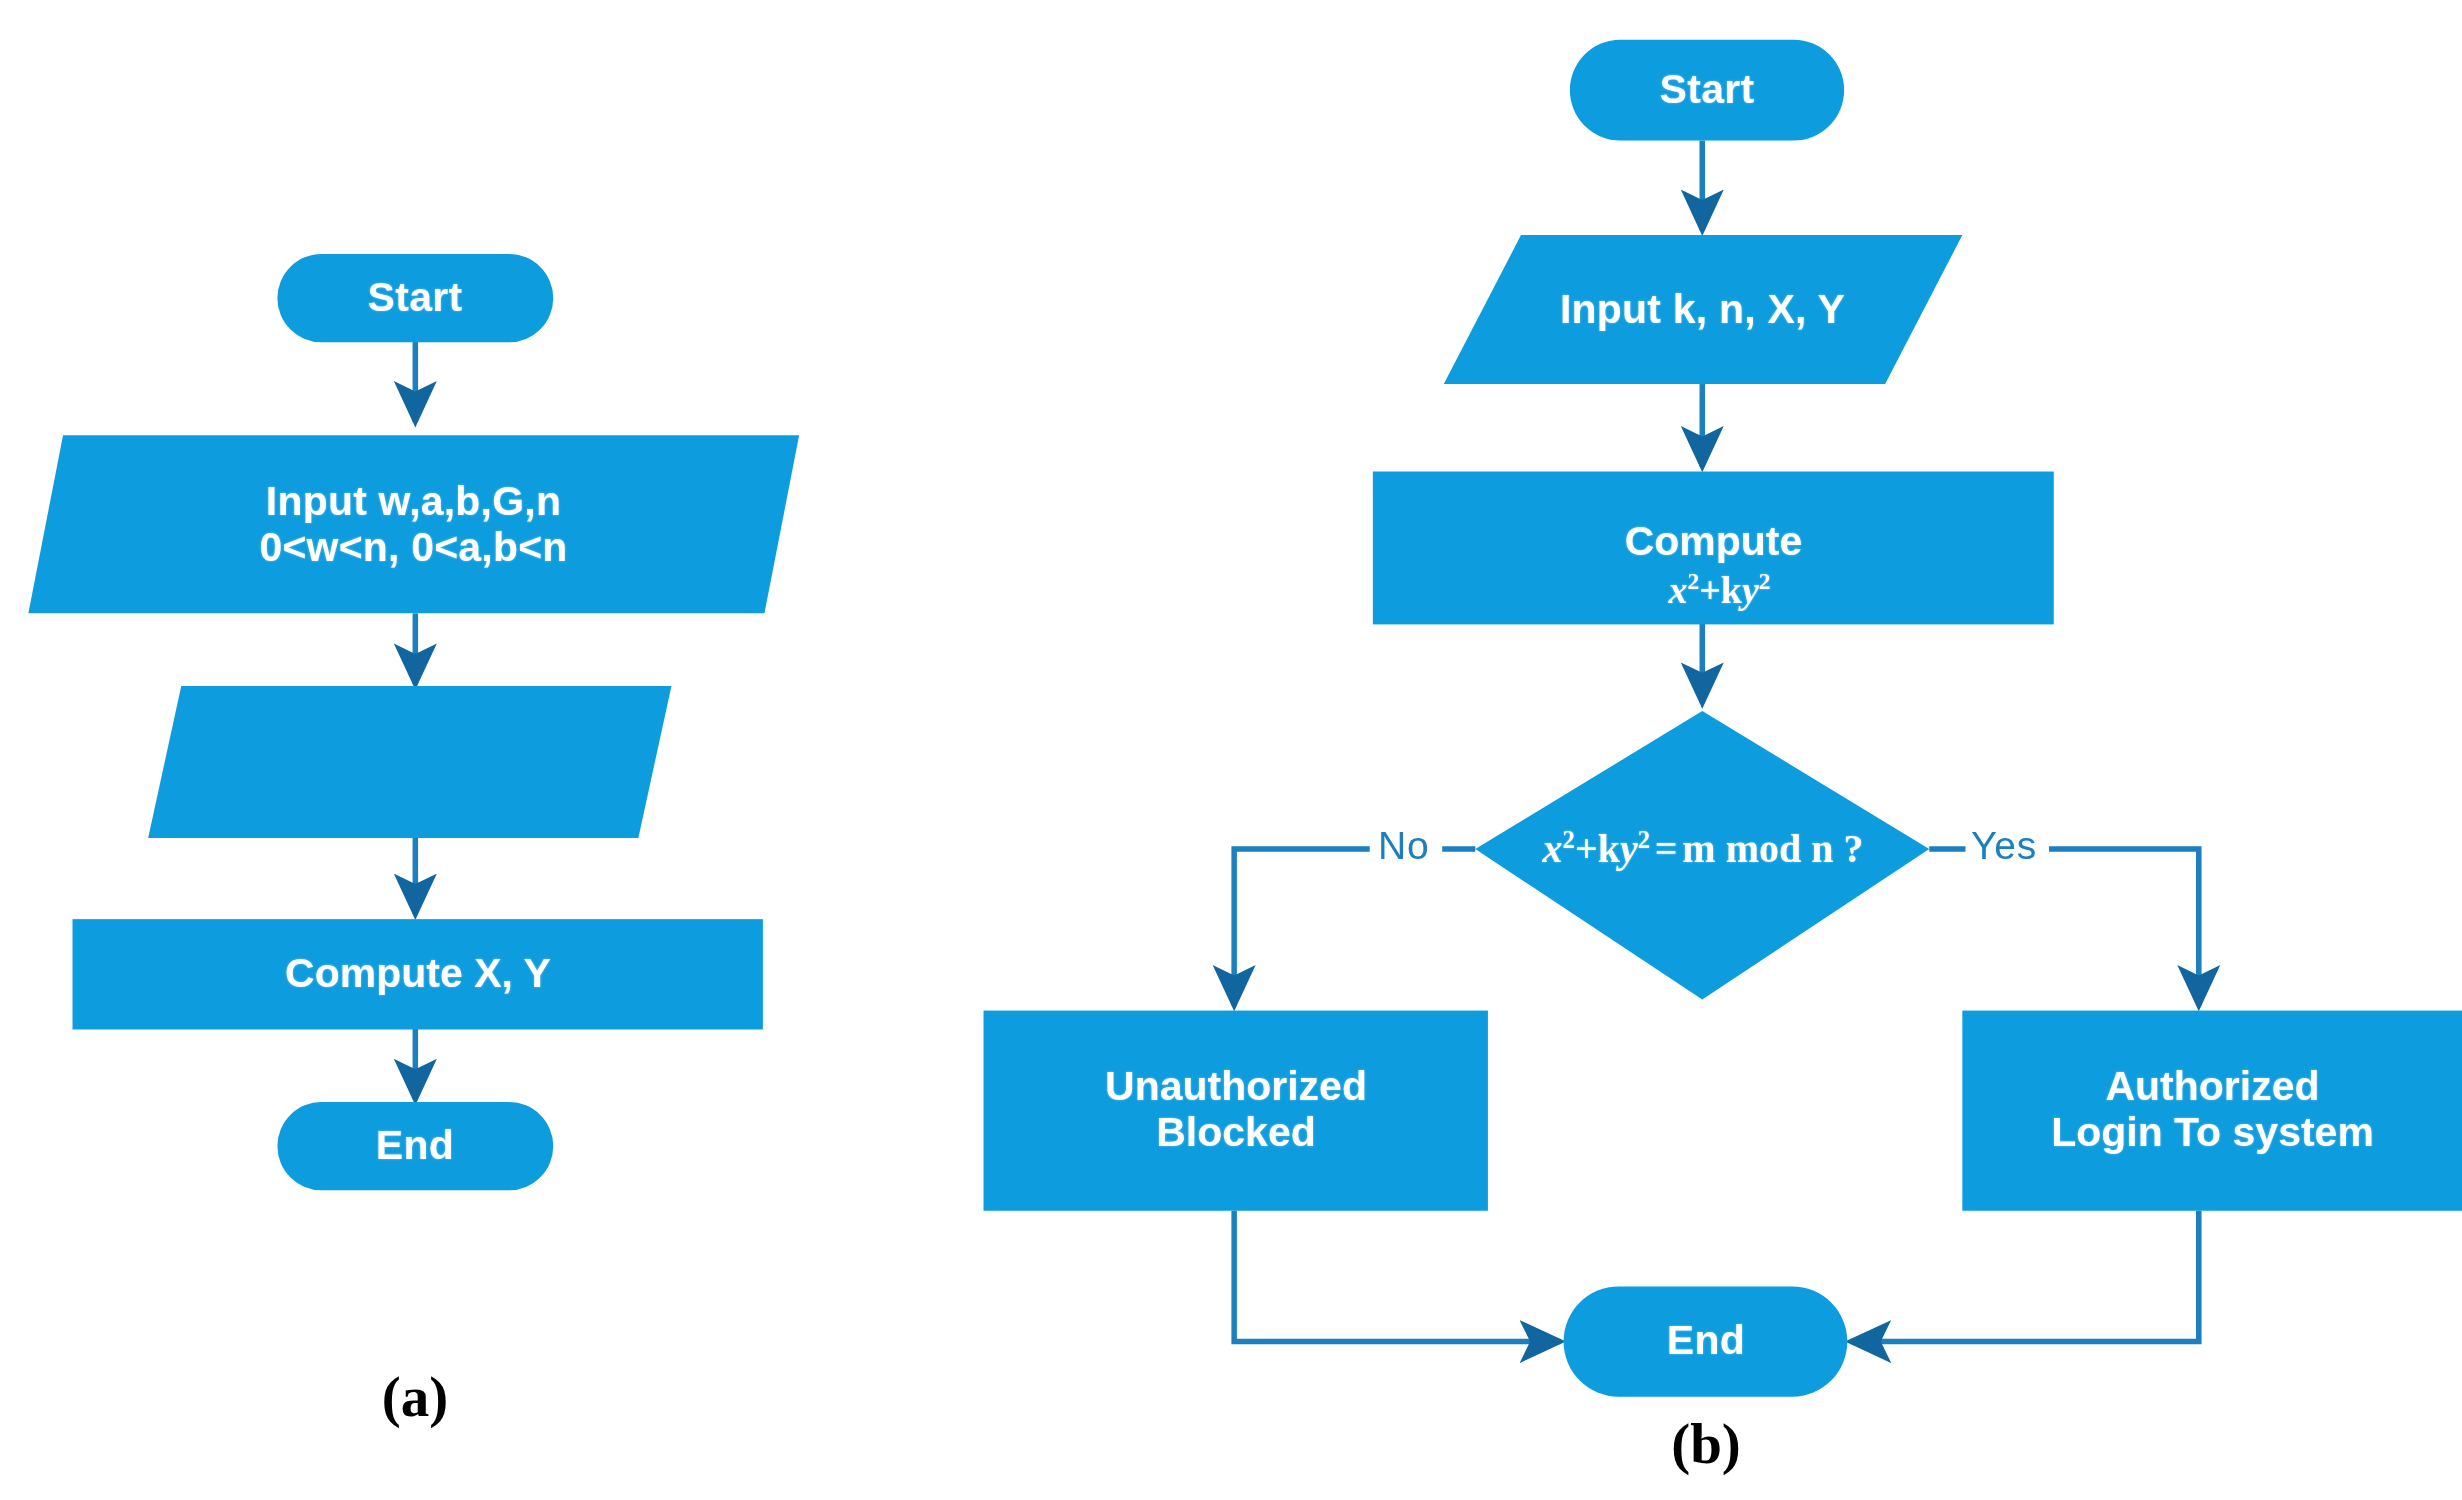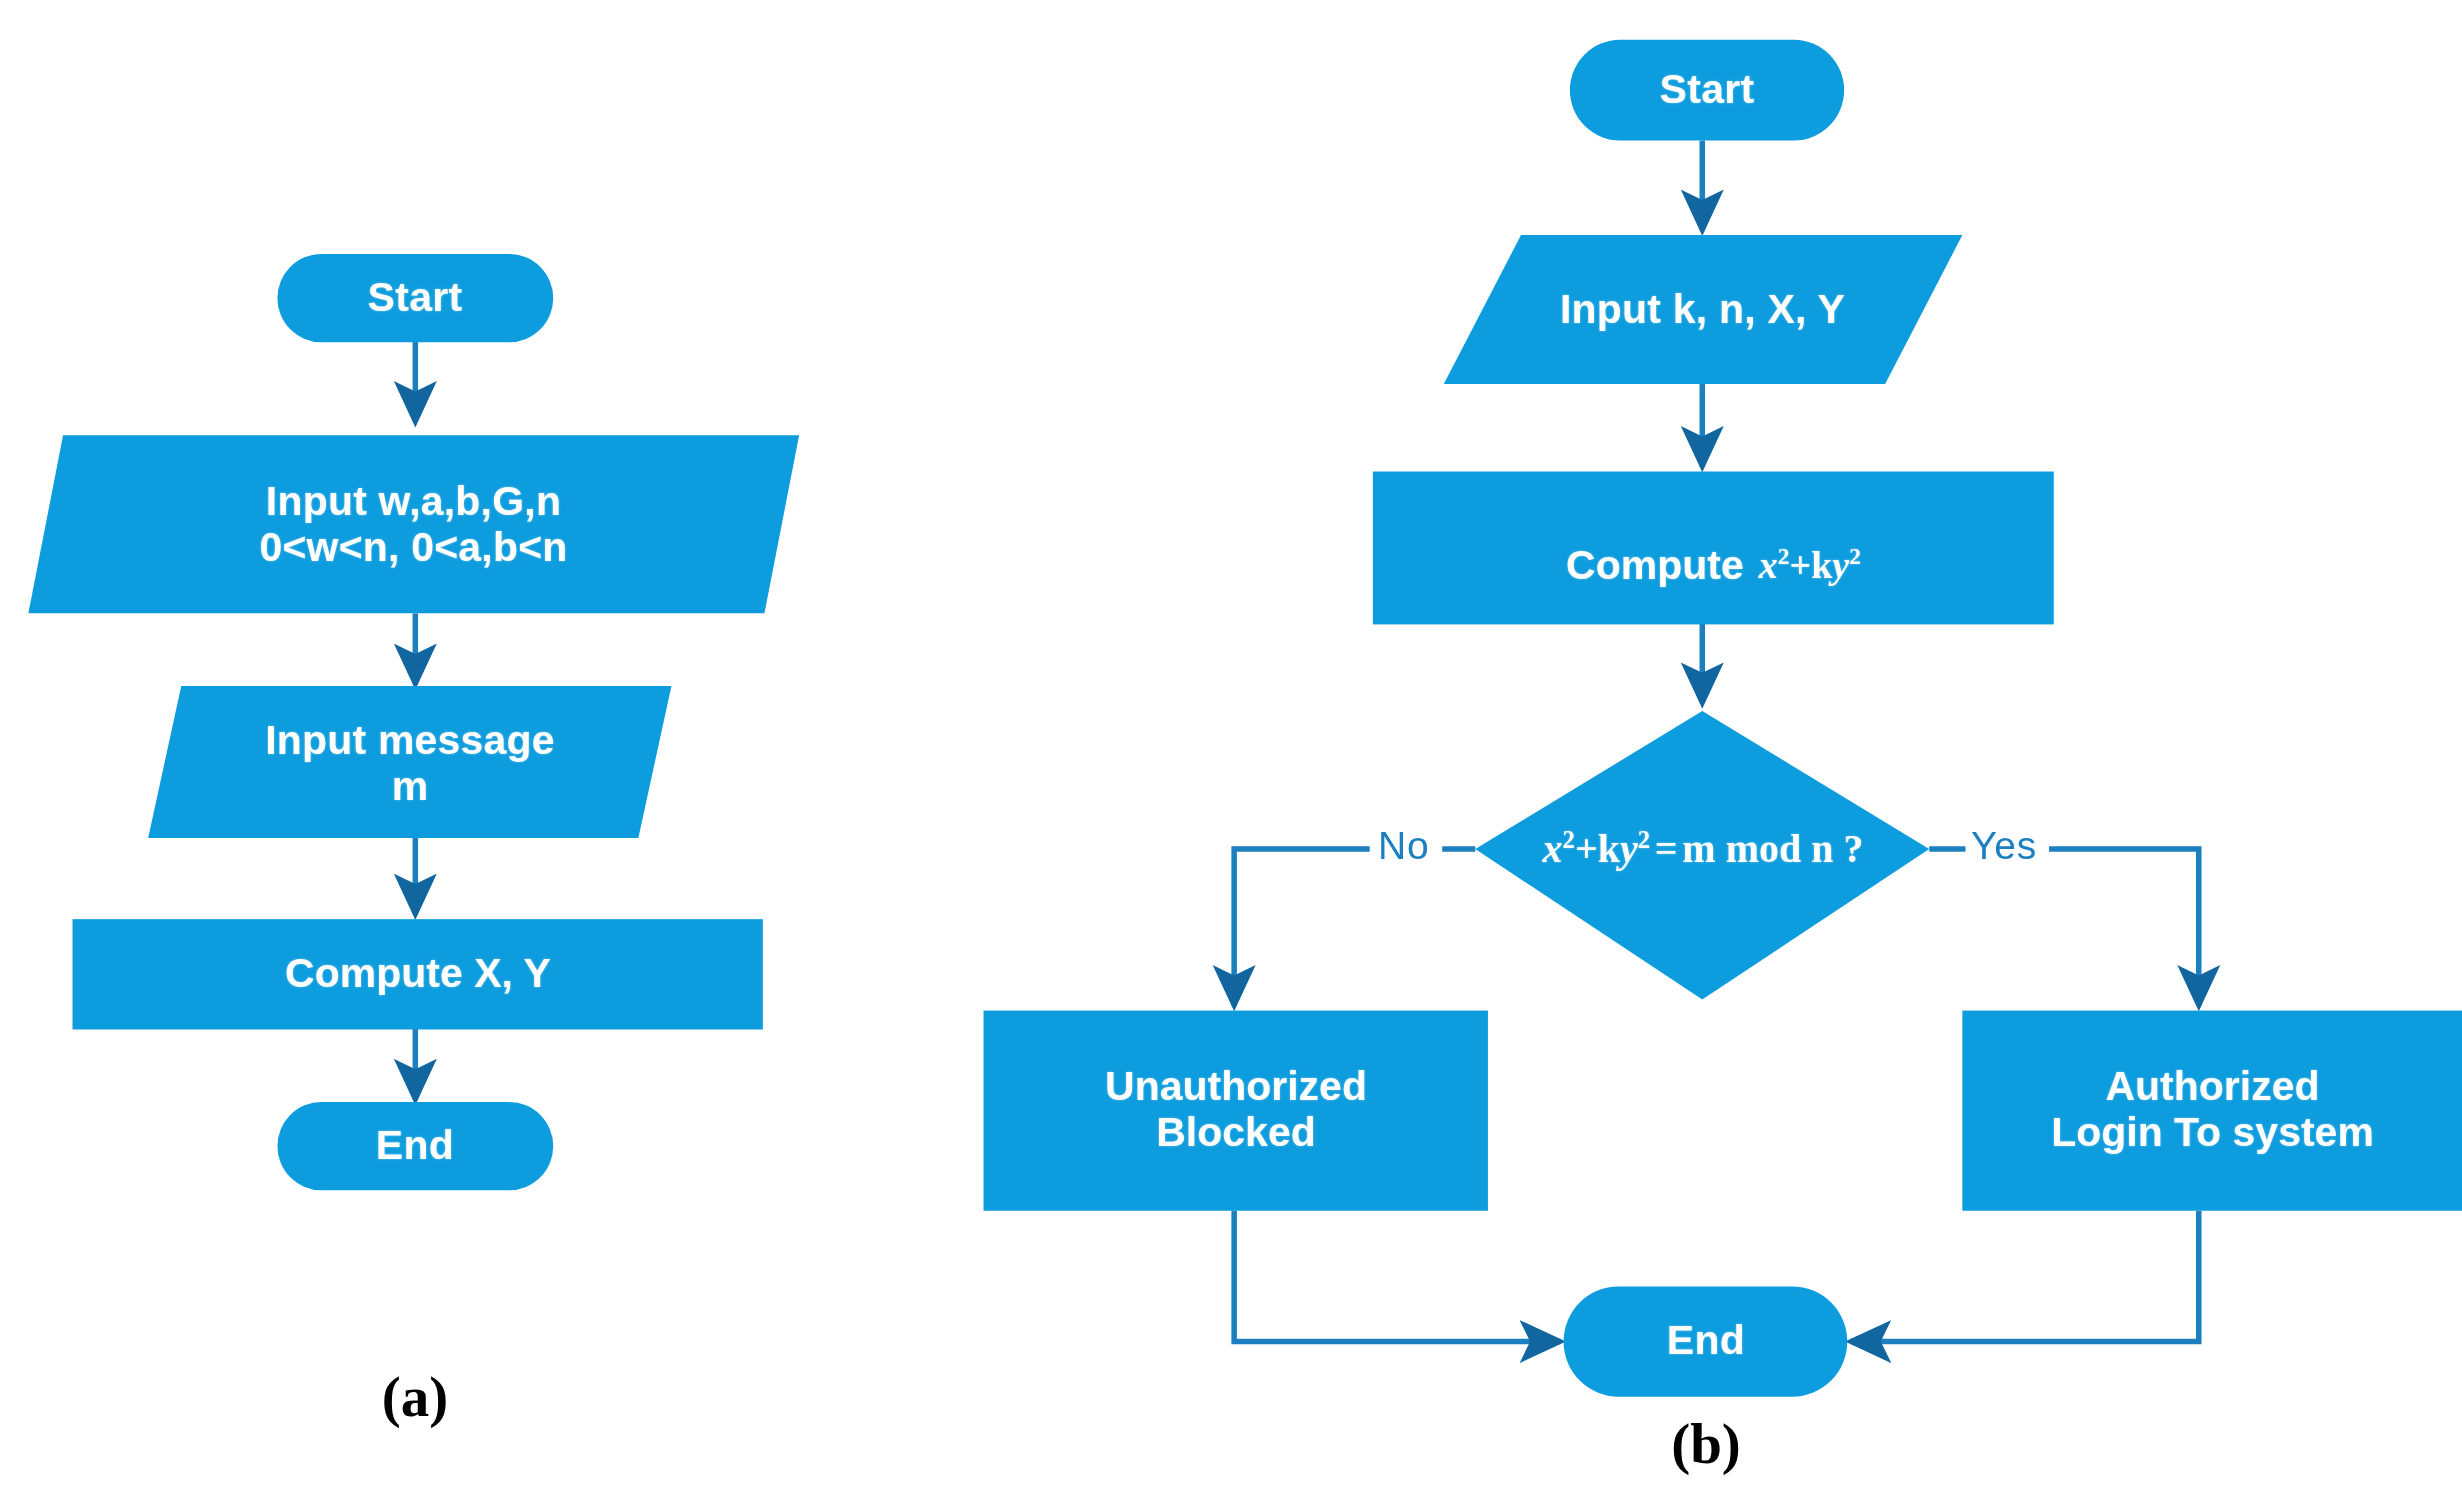--- a/index.html
+++ b/index.html
@@ -123,35 +123,33 @@
       <rect x="2490" y="1282" width="634" height="254" fill="#0D9CDE"></rect>
       <rect x="1984" y="1632" width="360" height="140" rx="70" ry="70" fill="#0D9CDE"></rect>
     </g>
   </svg>
 
   <div class="node-label terminator-label" style="left:277px; top:254px; width:276px; height:88px;">Start</div>
 
   <div class="node-label io-label" style="left:47px; top:446px; width:733px; height:158px;">Input w,a,b,G,n
 0&lt;w&lt;n, 0&lt;a,b&lt;n</div>
 
-  <div class="node-label io-label" style="left:150px; top:694px; width:520px; height:139px;">Input message
-m</div>
 
   <div class="node-label process-label" style="left:73px; top:919px; width:690px; height:110px;border-radius:10px;">Compute X, Y</div>
 
   <div class="node-label terminator-label" style="left:277px; top:1102px; width:276px; height:88px;">End</div>
 
   <div class="panel-caption" style="left:277px; top:1364px; width:276px;">(a)</div>
 
   <div class="node-label terminator-label" style="left:1570px; top:39px; width:274px; height:101px;">Start</div>
 
   <div class="node-label io-label" style="left:1466px; top:244px; width:473px; height:131px;">Input k, n, X, Y</div>
 
   <div style="position:absolute; left:1373px; top:471px; width:681px; height:188px;
-              display:flex; flex-direction:row; align-items:center; justify-content:center; gap:3px;">
+              display:flex; flex-direction:column; align-items:center; justify-content:center; gap:3px;">
     <div style="color:#fff; font-family:'Liberation Sans',sans-serif; font-weight:bold; font-size:41px;
                 text-shadow:0 0 2.4px rgba(255,255,255,0.45);">Compute</div>
     <div class="math-label" style="color:#fff; text-shadow:0 0 2.4px rgba(255,255,255,0.45);margin-left:12px;"><span class="var">x</span><sup>2</sup>+k<span class="var">y</span><sup>2</sup></div>
   </div>
 
   <div style="position:absolute; left:1476px; top:817px; width:454px; height:63px;
               display:flex; align-items:center; justify-content:center;">
     <div class="math-label" style="color:#fff; text-shadow:0 0 2.4px rgba(255,255,255,0.45); font-size:40px;"><span class="var">x</span><sup>2</sup>+k<span class="var">y</span><sup>2</sup><span style="padding:0 4.7px;">=</span>m mod n ?</div>
   </div>
 

